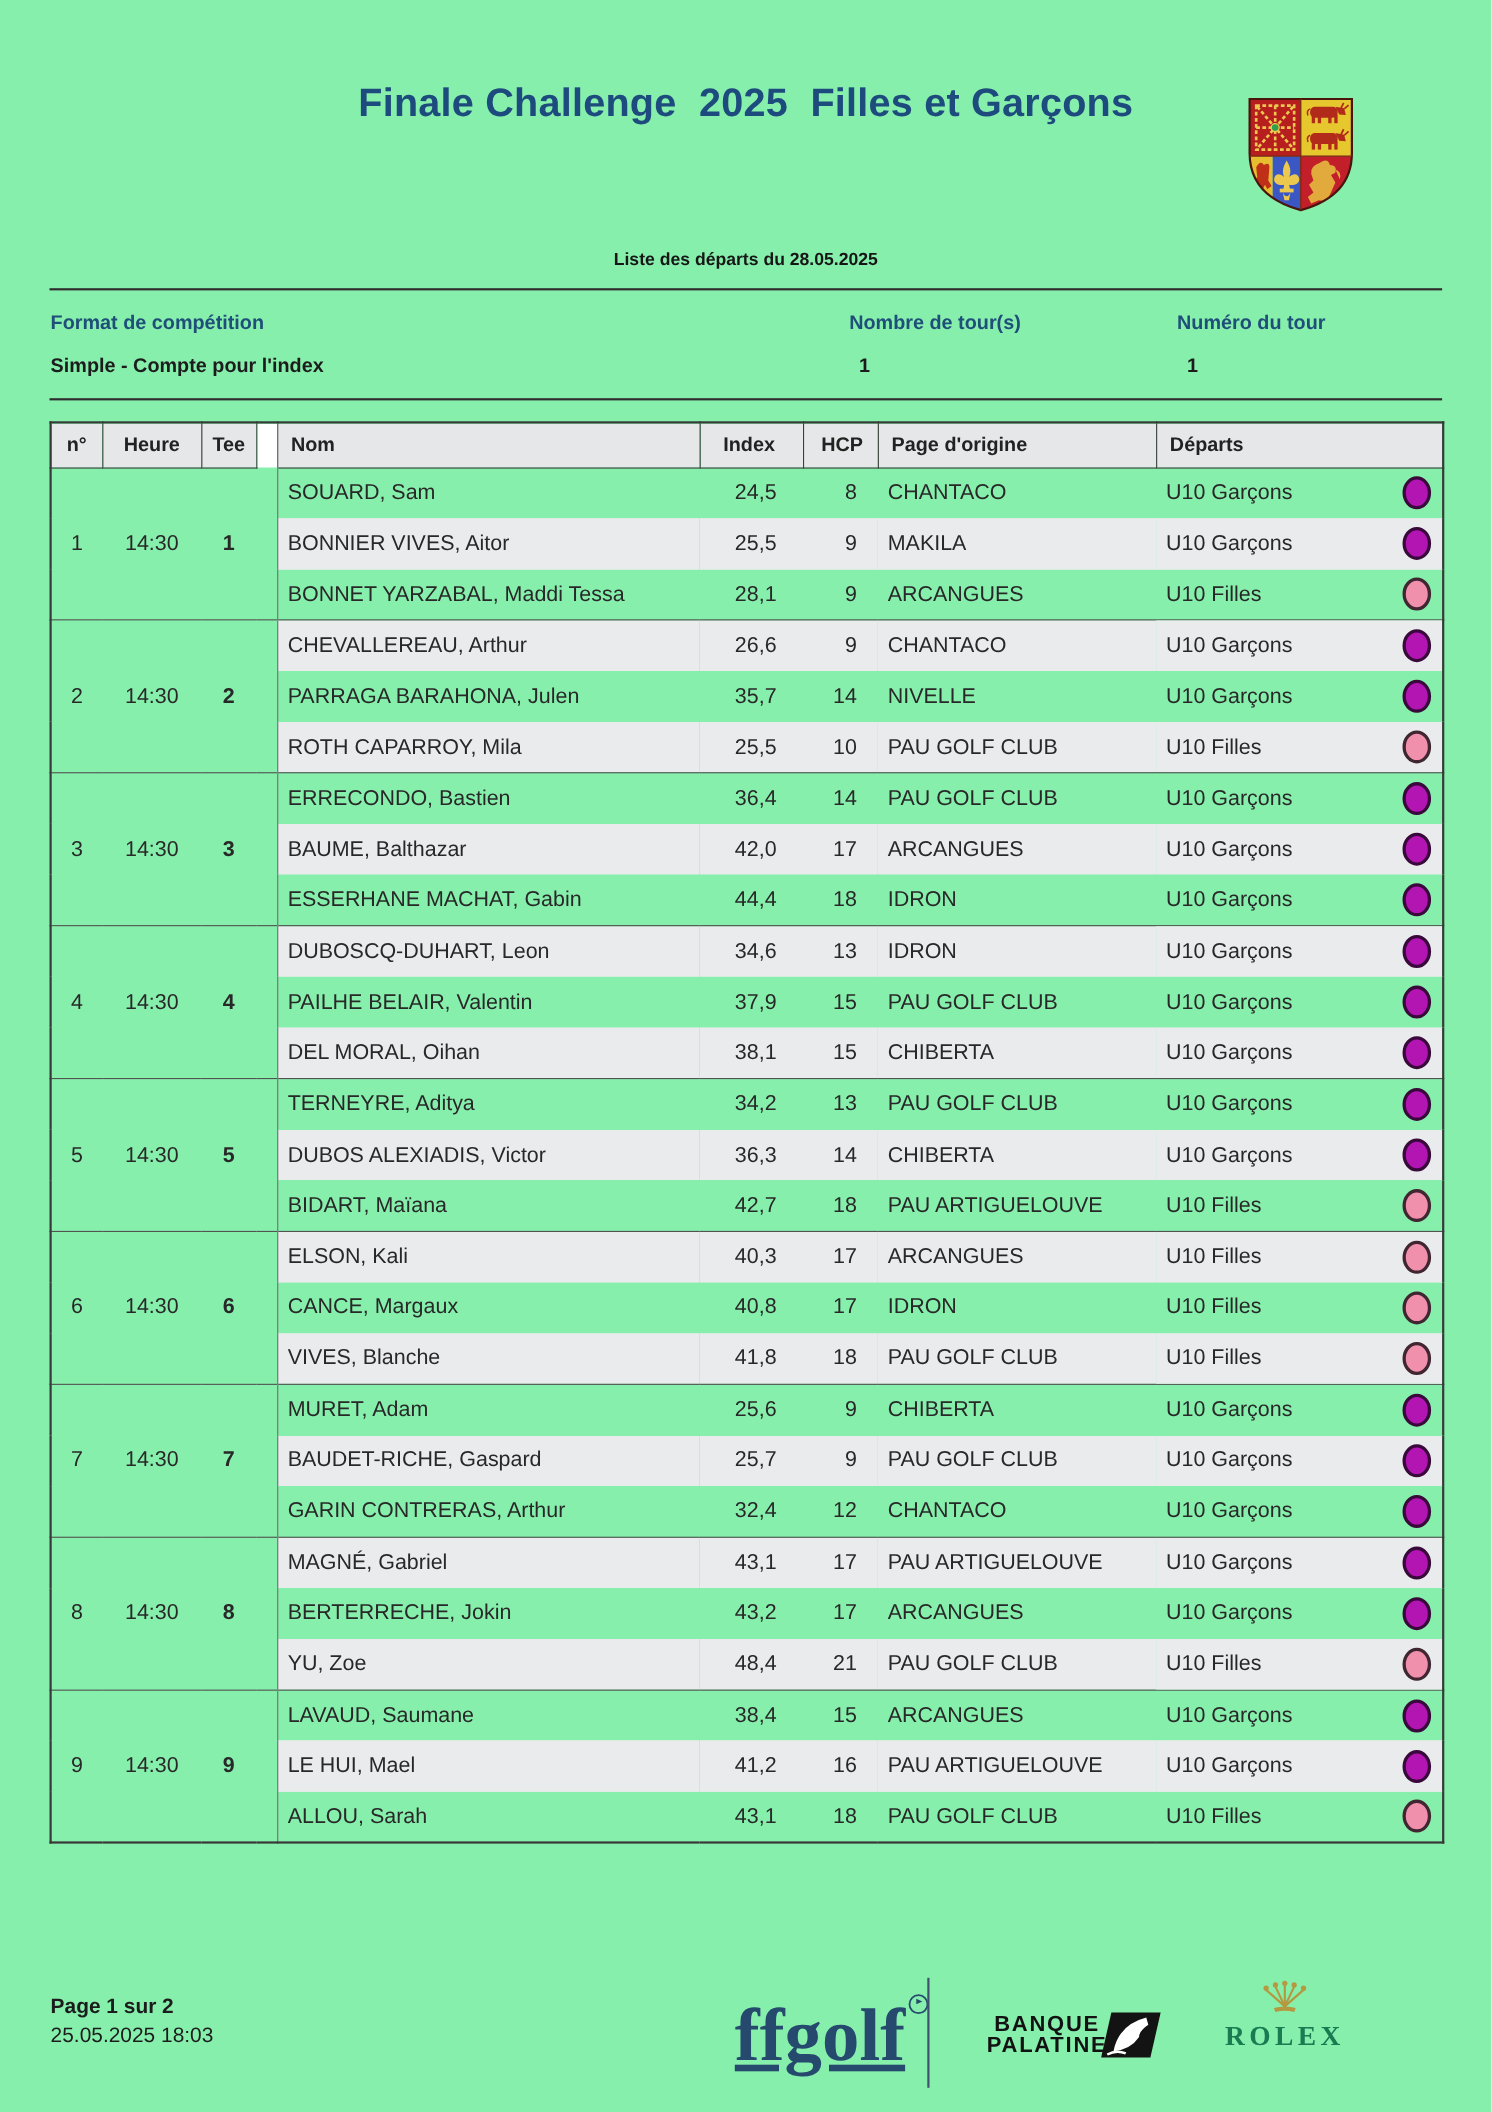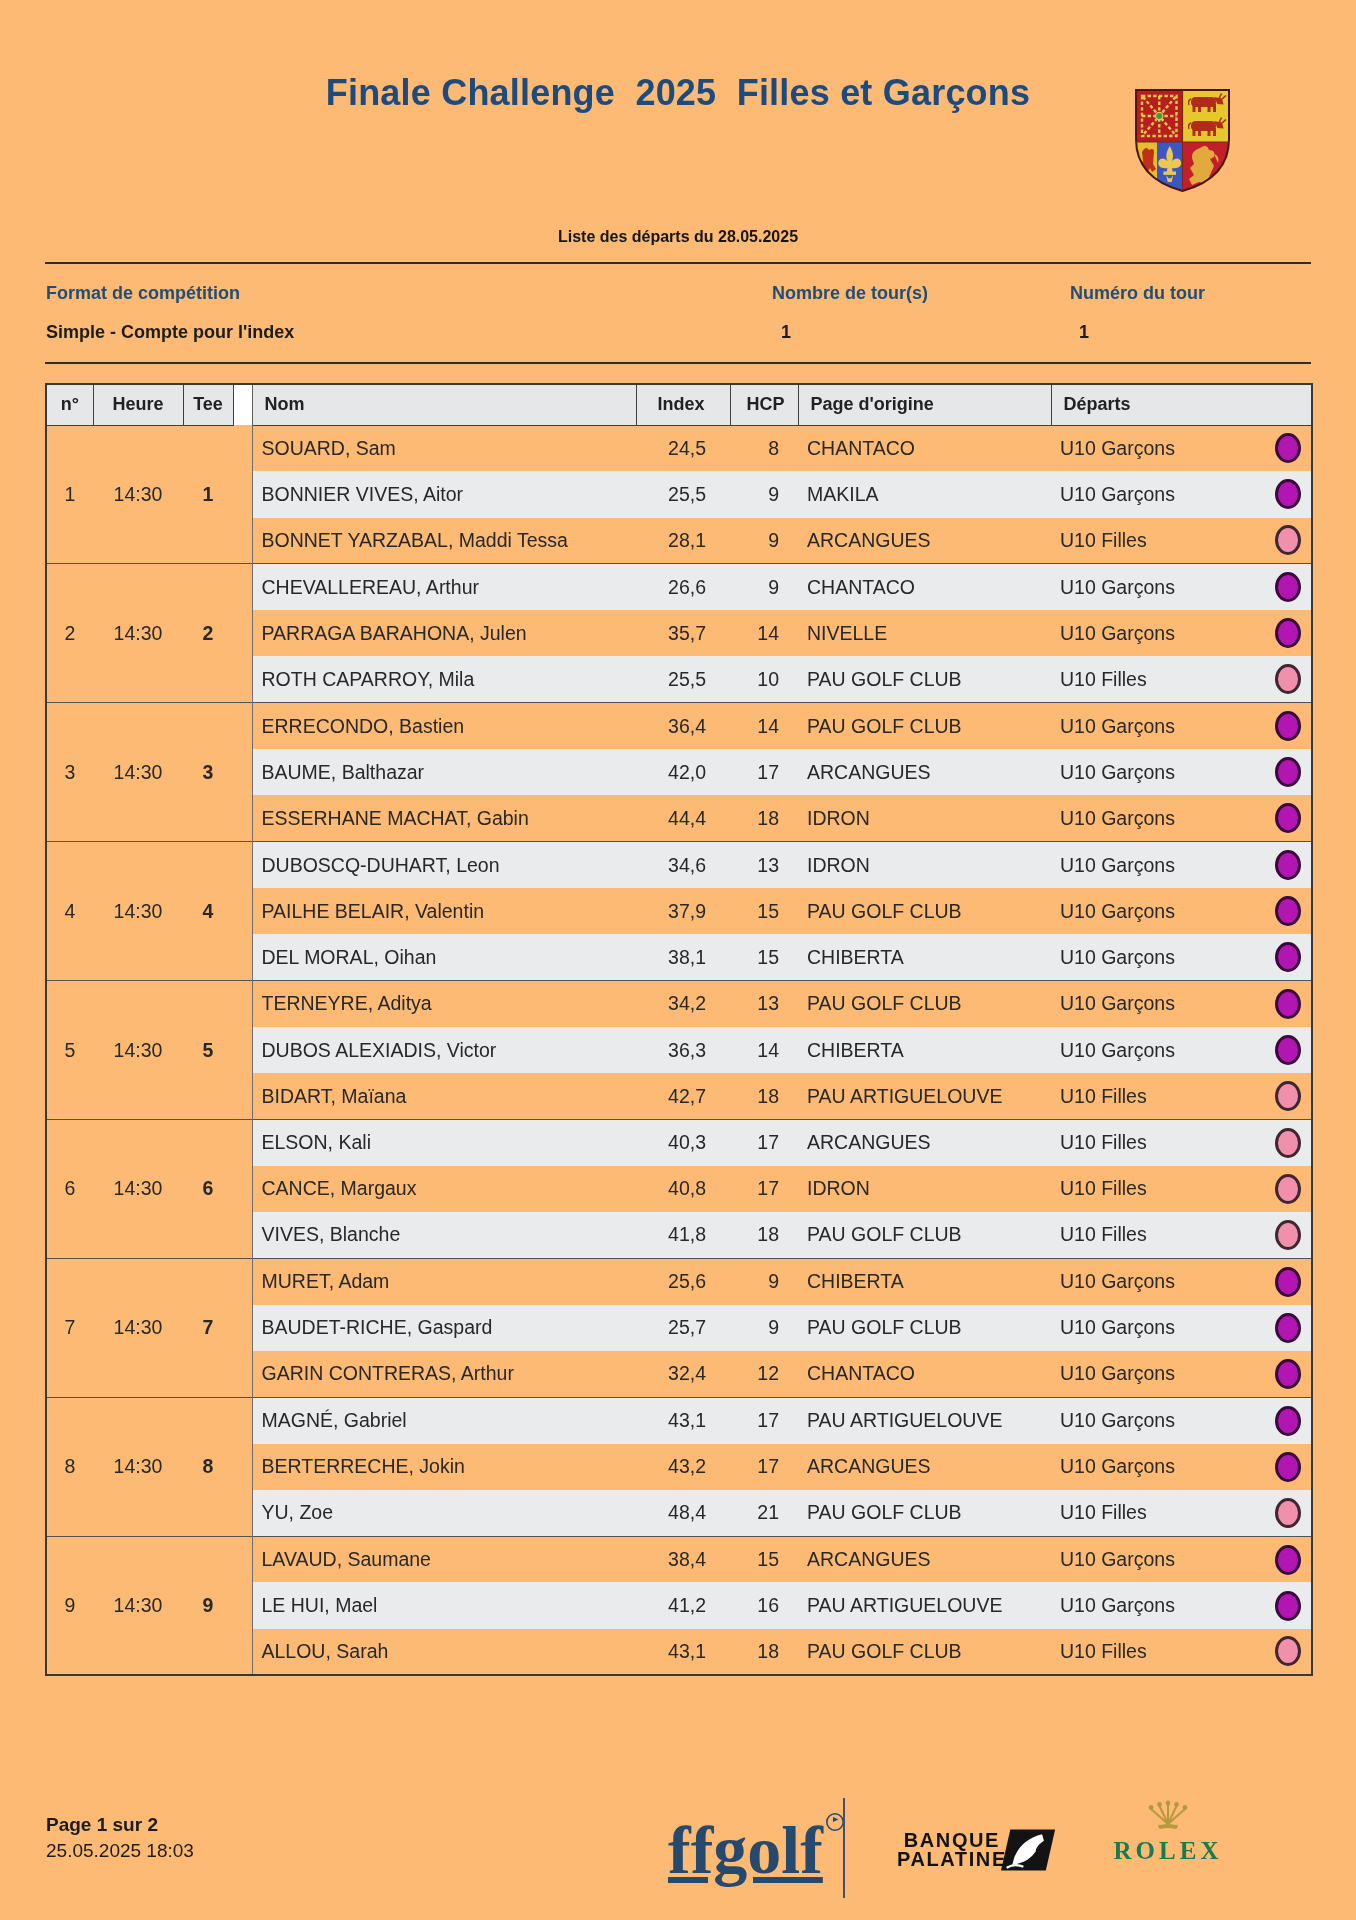--- a/index.html
+++ b/index.html
@@ -1,18 +1,18 @@
 <!DOCTYPE html>
 <html><head>
 <meta charset="utf-8">
 <style>
   * { margin:0; padding:0; box-sizing:border-box; }
   html,body { background:#fff; }
   body { font-family:"Liberation Sans", sans-serif; color:#282828; }
-  .page { position:relative; width:1356px; height:1920px; background:#fdba74; margin:0 auto; overflow:hidden;padding-left:40px; }
+  .page { position:relative; width:1356px; height:1920px; background:#86efac; margin:0 auto; overflow:hidden;padding-left:40px; }
 
   
   .doc-title { position:absolute; left:45px; top:72px; width:1266px; text-align:center;
     font-size:36px; font-weight:bold; color:#1d4b7d; white-space:pre; letter-spacing:.2px; }
   .doc-org { position:absolute; left:45px; top:152px; width:1266px; text-align:center;
     font-size:28px; font-weight:bold; color:#161616; }
   .doc-list { position:absolute; left:45px; top:228px; width:1266px; text-align:center;
     font-size:16px; font-weight:bold; color:#161616; }
   .crest { position:absolute; left:1130px; top:84px; width:105px; height:112px; }
 

